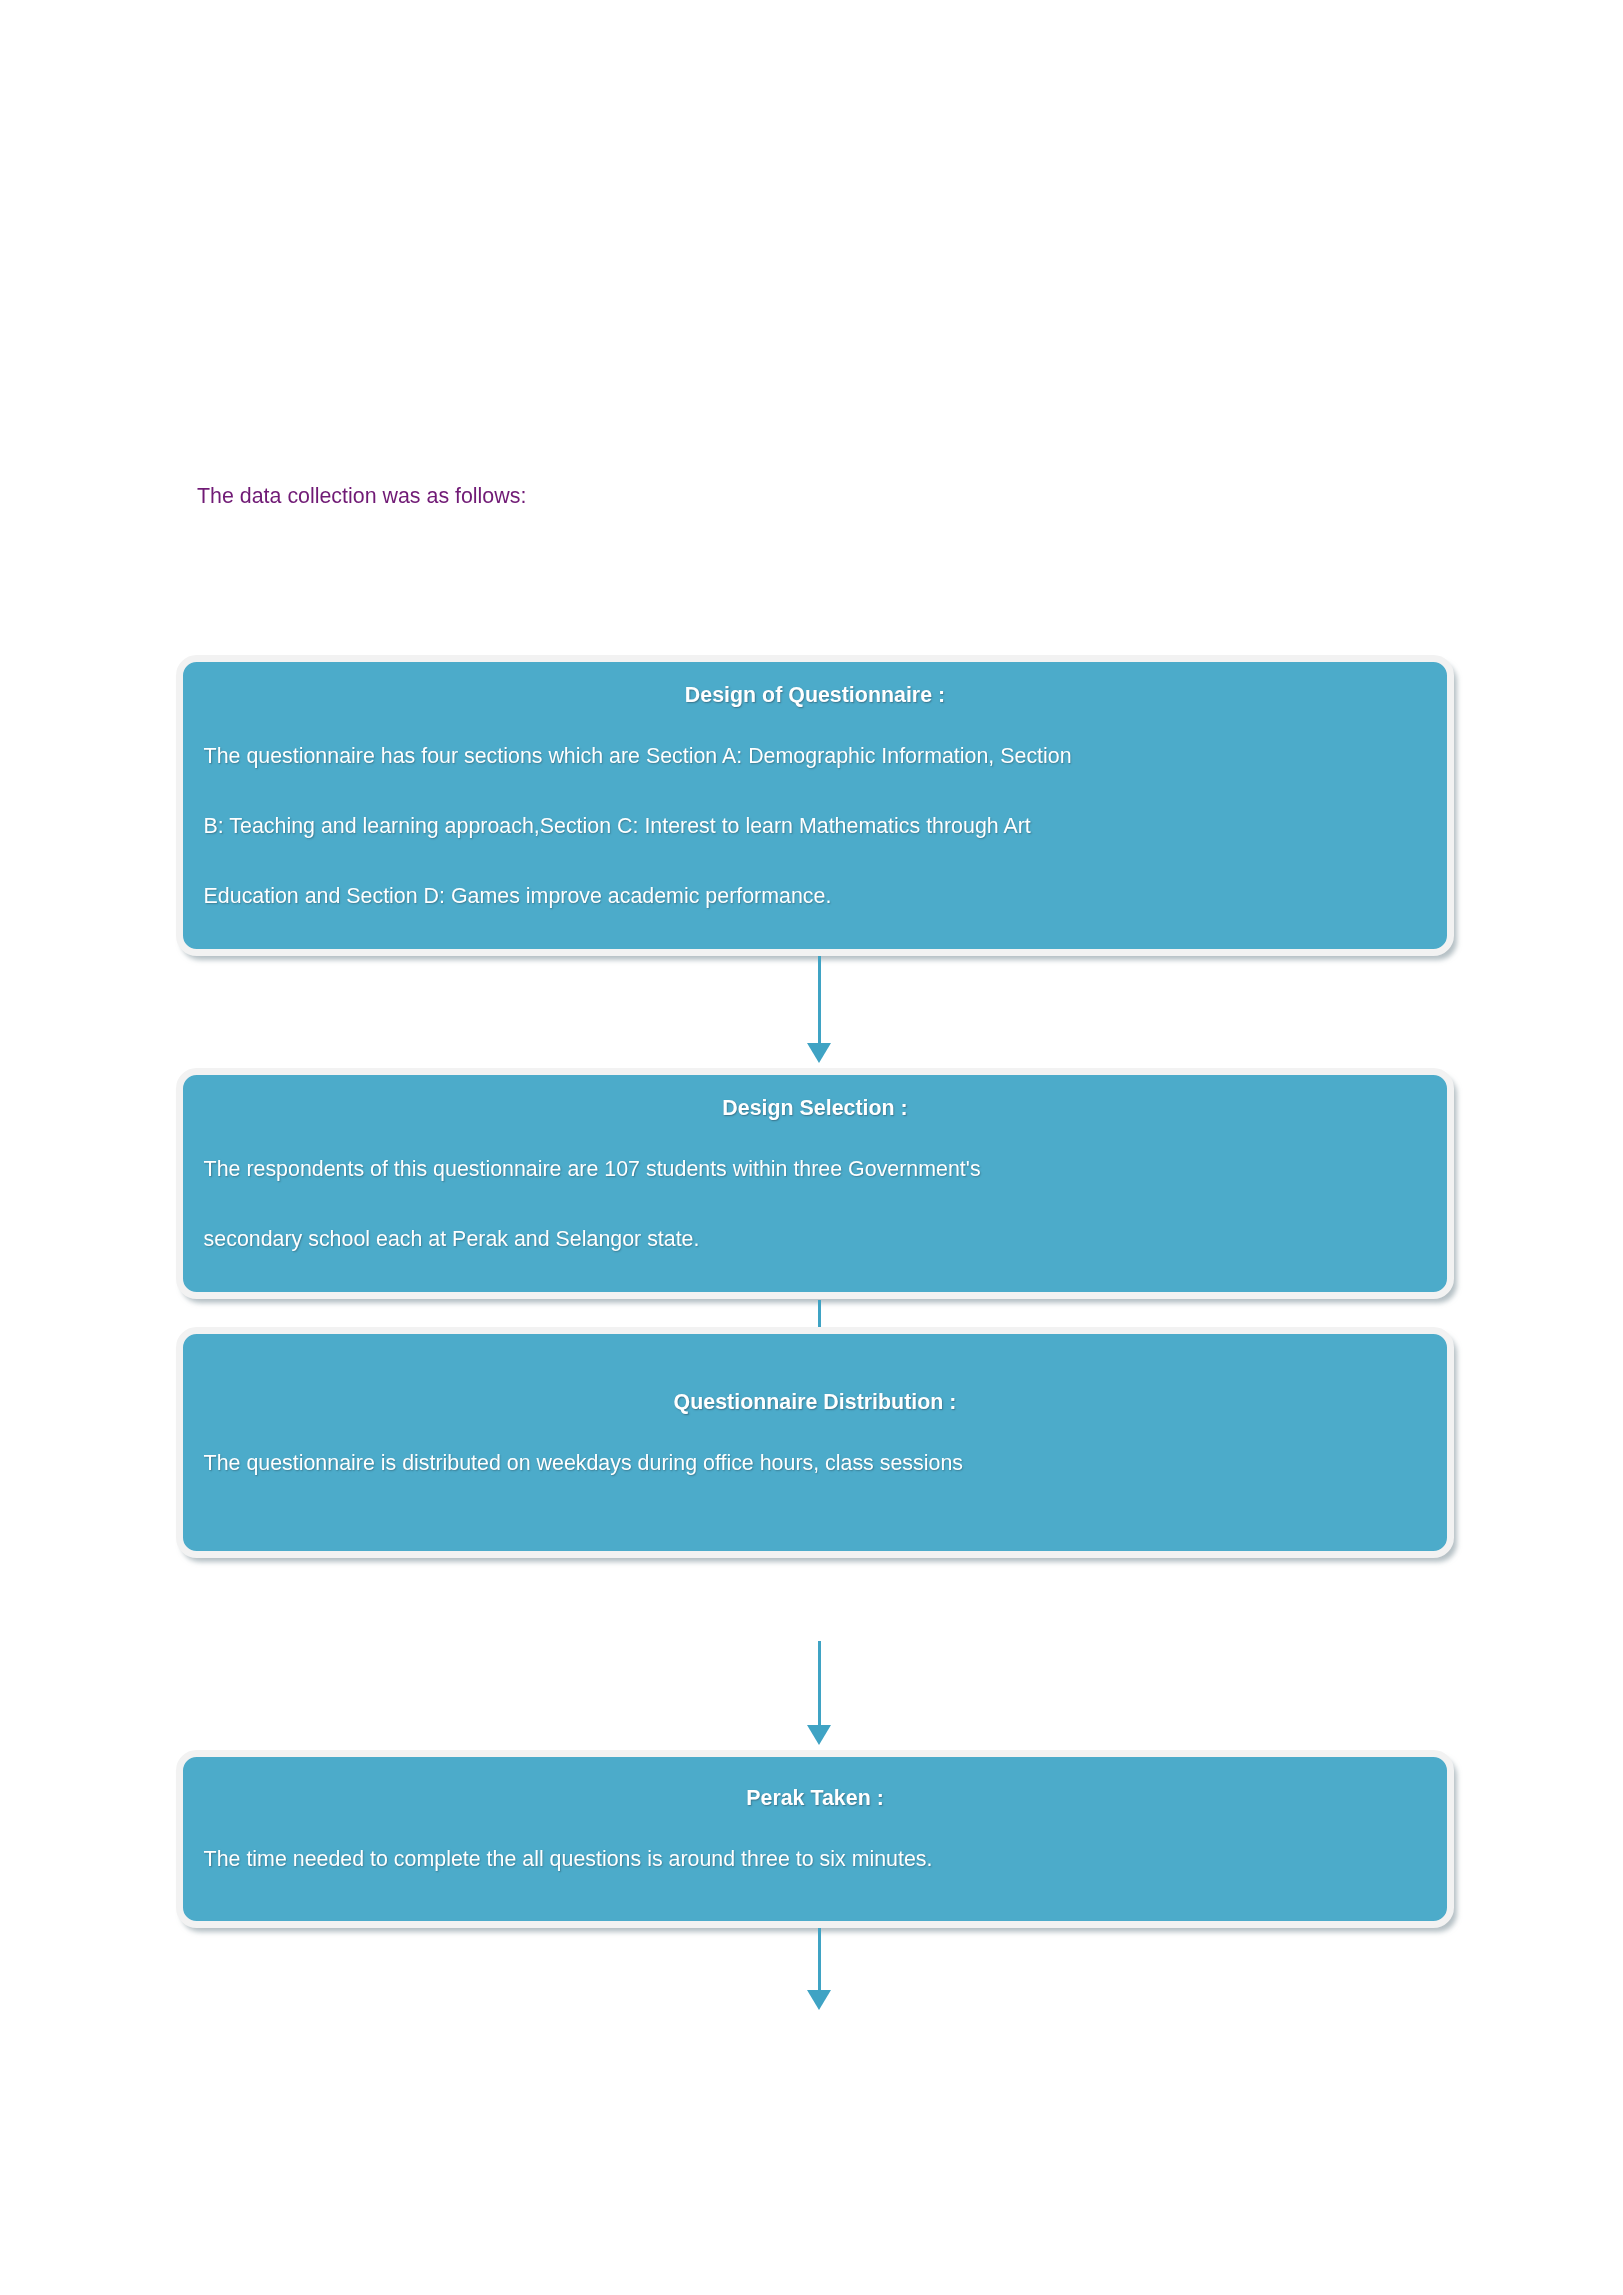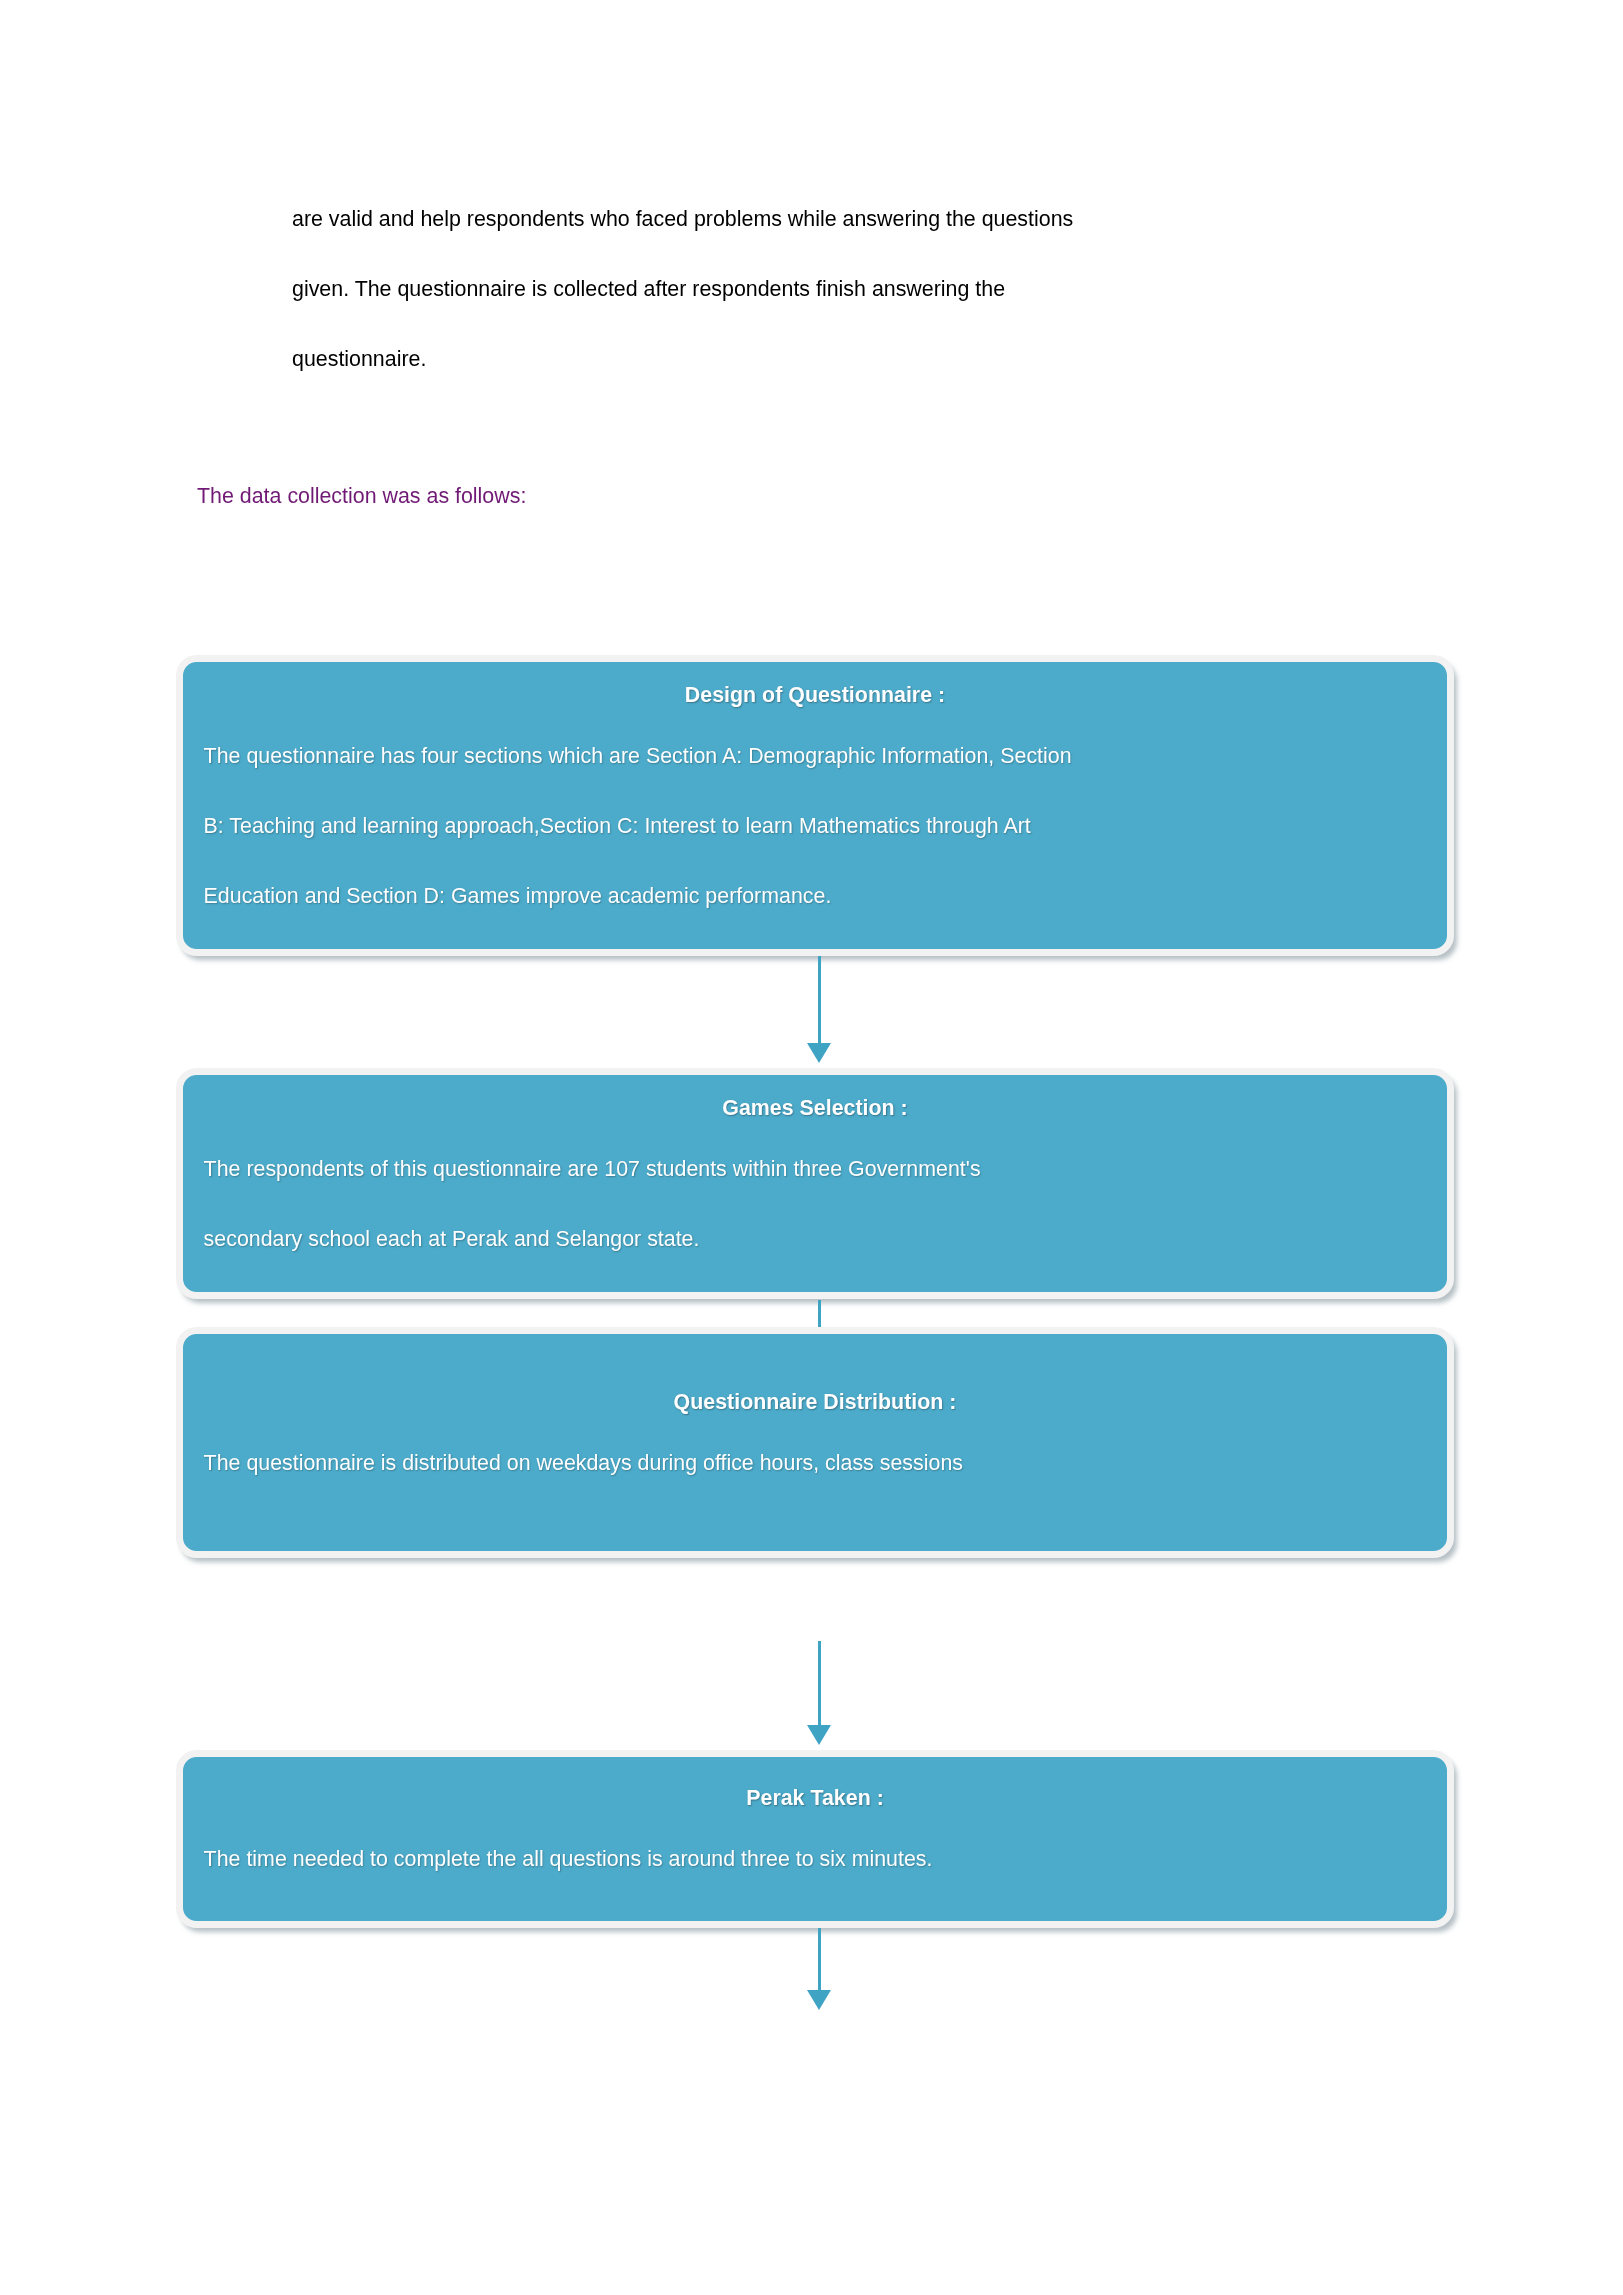--- a/index.html
+++ b/index.html
@@ -136,46 +136,41 @@
 
   #conn-3 { top: 1928px; height: 87px; }
   #conn-3 .shaft { height: 67px; }
   #conn-3 .head  { top: 62px; }
 </style>
 </head>
 <body>
 
 <div class="page">
 
-  <div class="body-para">
-    <div>are valid and help respondents who faced problems while answering the questions</div>
-    <div>given. The questionnaire is collected after respondents finish answering the</div>
-    <div class="lastline">questionnaire.</div>
-  </div>
 
   <div class="intro-line">The data collection was as follows:</div>
 
   <div class="flow">
 
     <div class="node" id="node-0">
       <div class="node-title">Design of Questionnaire :</div>
       <div class="node-body">
         <div>The questionnaire has four sections which are Section A: Demographic Information, Section</div>
         <div>B: Teaching and learning approach,Section C: Interest to learn Mathematics through Art</div>
         <div>Education and Section D: Games improve academic performance.</div>
       </div>
     </div>
 
     <div class="connector" id="conn-0">
       <div class="shaft"></div>
       <div class="head"></div>
     </div>
 
     <div class="node" id="node-1">
-      <div class="node-title">Games Selection :</div>
+      <div class="node-title">Design Selection :</div>
       <div class="node-body">
         <div>The respondents of this questionnaire are 107 students within three Government's</div>
         <div>secondary school each at Perak and Selangor state.</div>
       </div>
     </div>
 
     <div class="connector" id="conn-1">
       <div class="shaft"></div>
       <div class="head"></div>
     </div>

